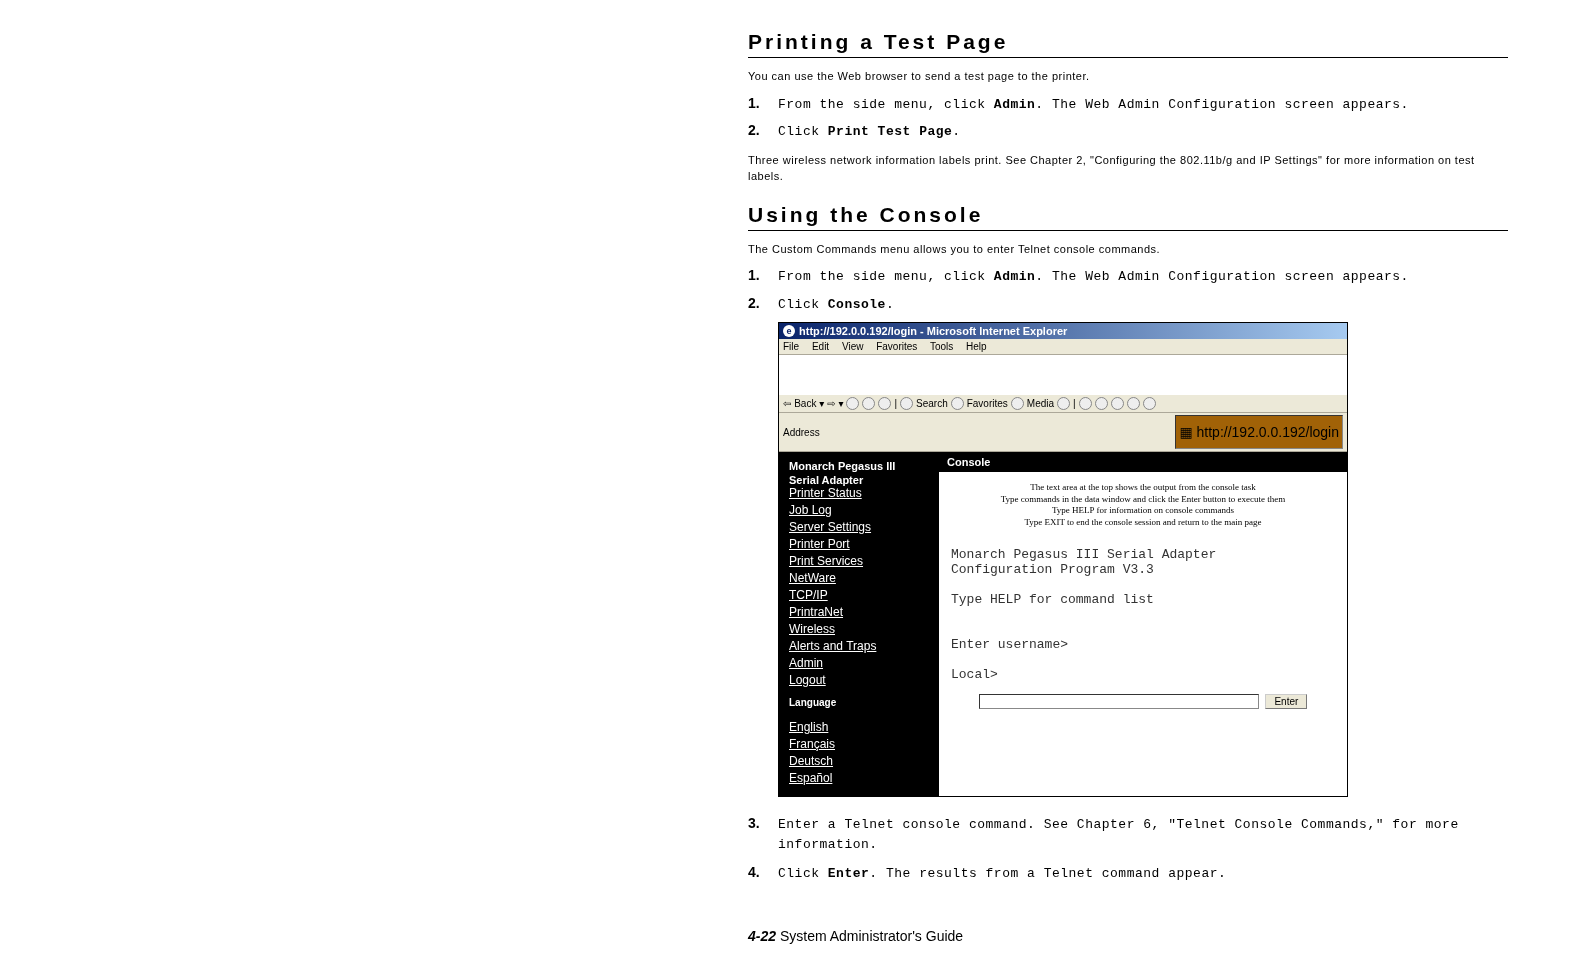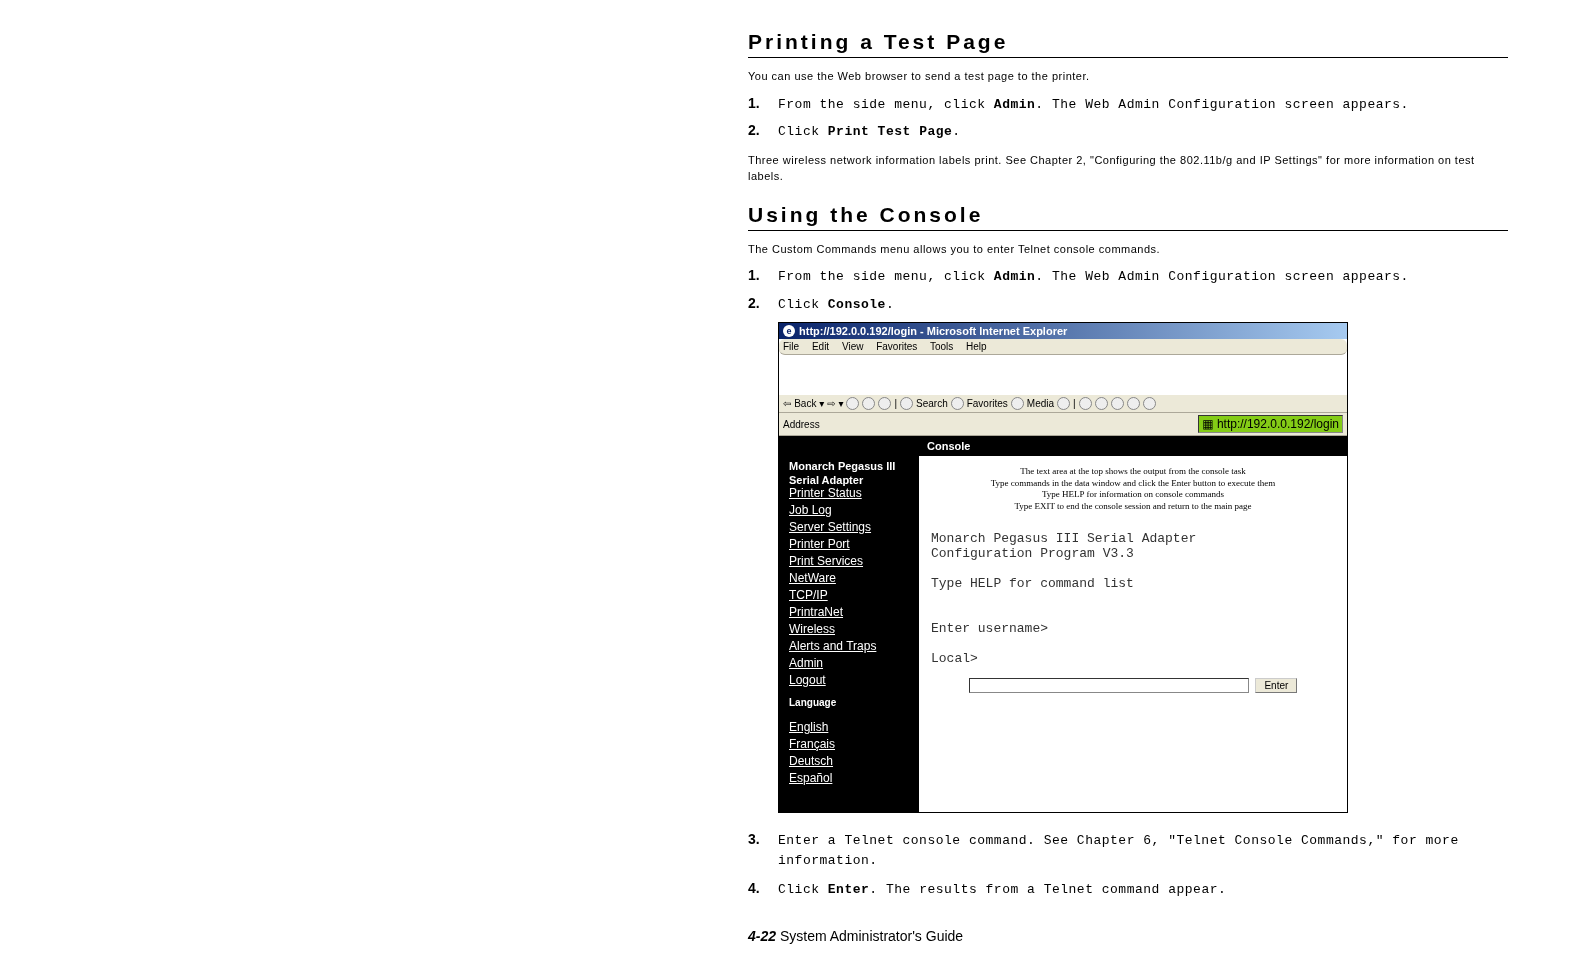--- a/index.html
+++ b/index.html
@@ -85,21 +85,20 @@
       font-size: 9px;
       display: inline-flex;
       align-items: center;
       justify-content: center;
     }
     .ie-menubar {
       background: #ece9d8;
       padding: 2px 4px;
       font-size: 10px;
       border-bottom: 1px solid #aca899;
-      border-radius: 6px;
     }
     .ie-menubar span {
       margin-right: 10px;
     }
     .ie-toolbar {
       background: #ece9d8;
       padding: 2px 4px;
       font-size: 10px;
       border-bottom: 1px solid #aca899;
       display: flex;
@@ -119,36 +118,36 @@
       background: #ece9d8;
       padding: 2px 4px;
       font-size: 10px;
       border-bottom: 1px solid #aca899;
       display: flex;
       align-items: center;
       gap: 4px;
       justify-content: space-between;
     }
     .ie-addr .addr-box {
-      background: #84cc16;
+      background: #a16207;
       border: 1px inset #888;
-      padding: 1px 3px;
-      font-size: 12px;
+      padding: 8px 3px;
+      font-size: 14px;
       flex: 0 0 auto;
     }
     .ie-body {
       display: flex;
       background: #fff;
       min-height: 260px;
     }
     .ie-sidebar {
-      width: 140px;
+      width: 160px;
       background: #000;
       color: #fff;
-      padding: 24px 10px;
+      padding: 8px 10px;
       font-size: 10px;
     }
     .ie-sidebar .sb-title {
       font-weight: bold;
       font-size: 11px;
       margin-bottom: 2px;
     }
     .ie-sidebar .sb-sub {
       font-weight: bold;
       font-size: 11px;

